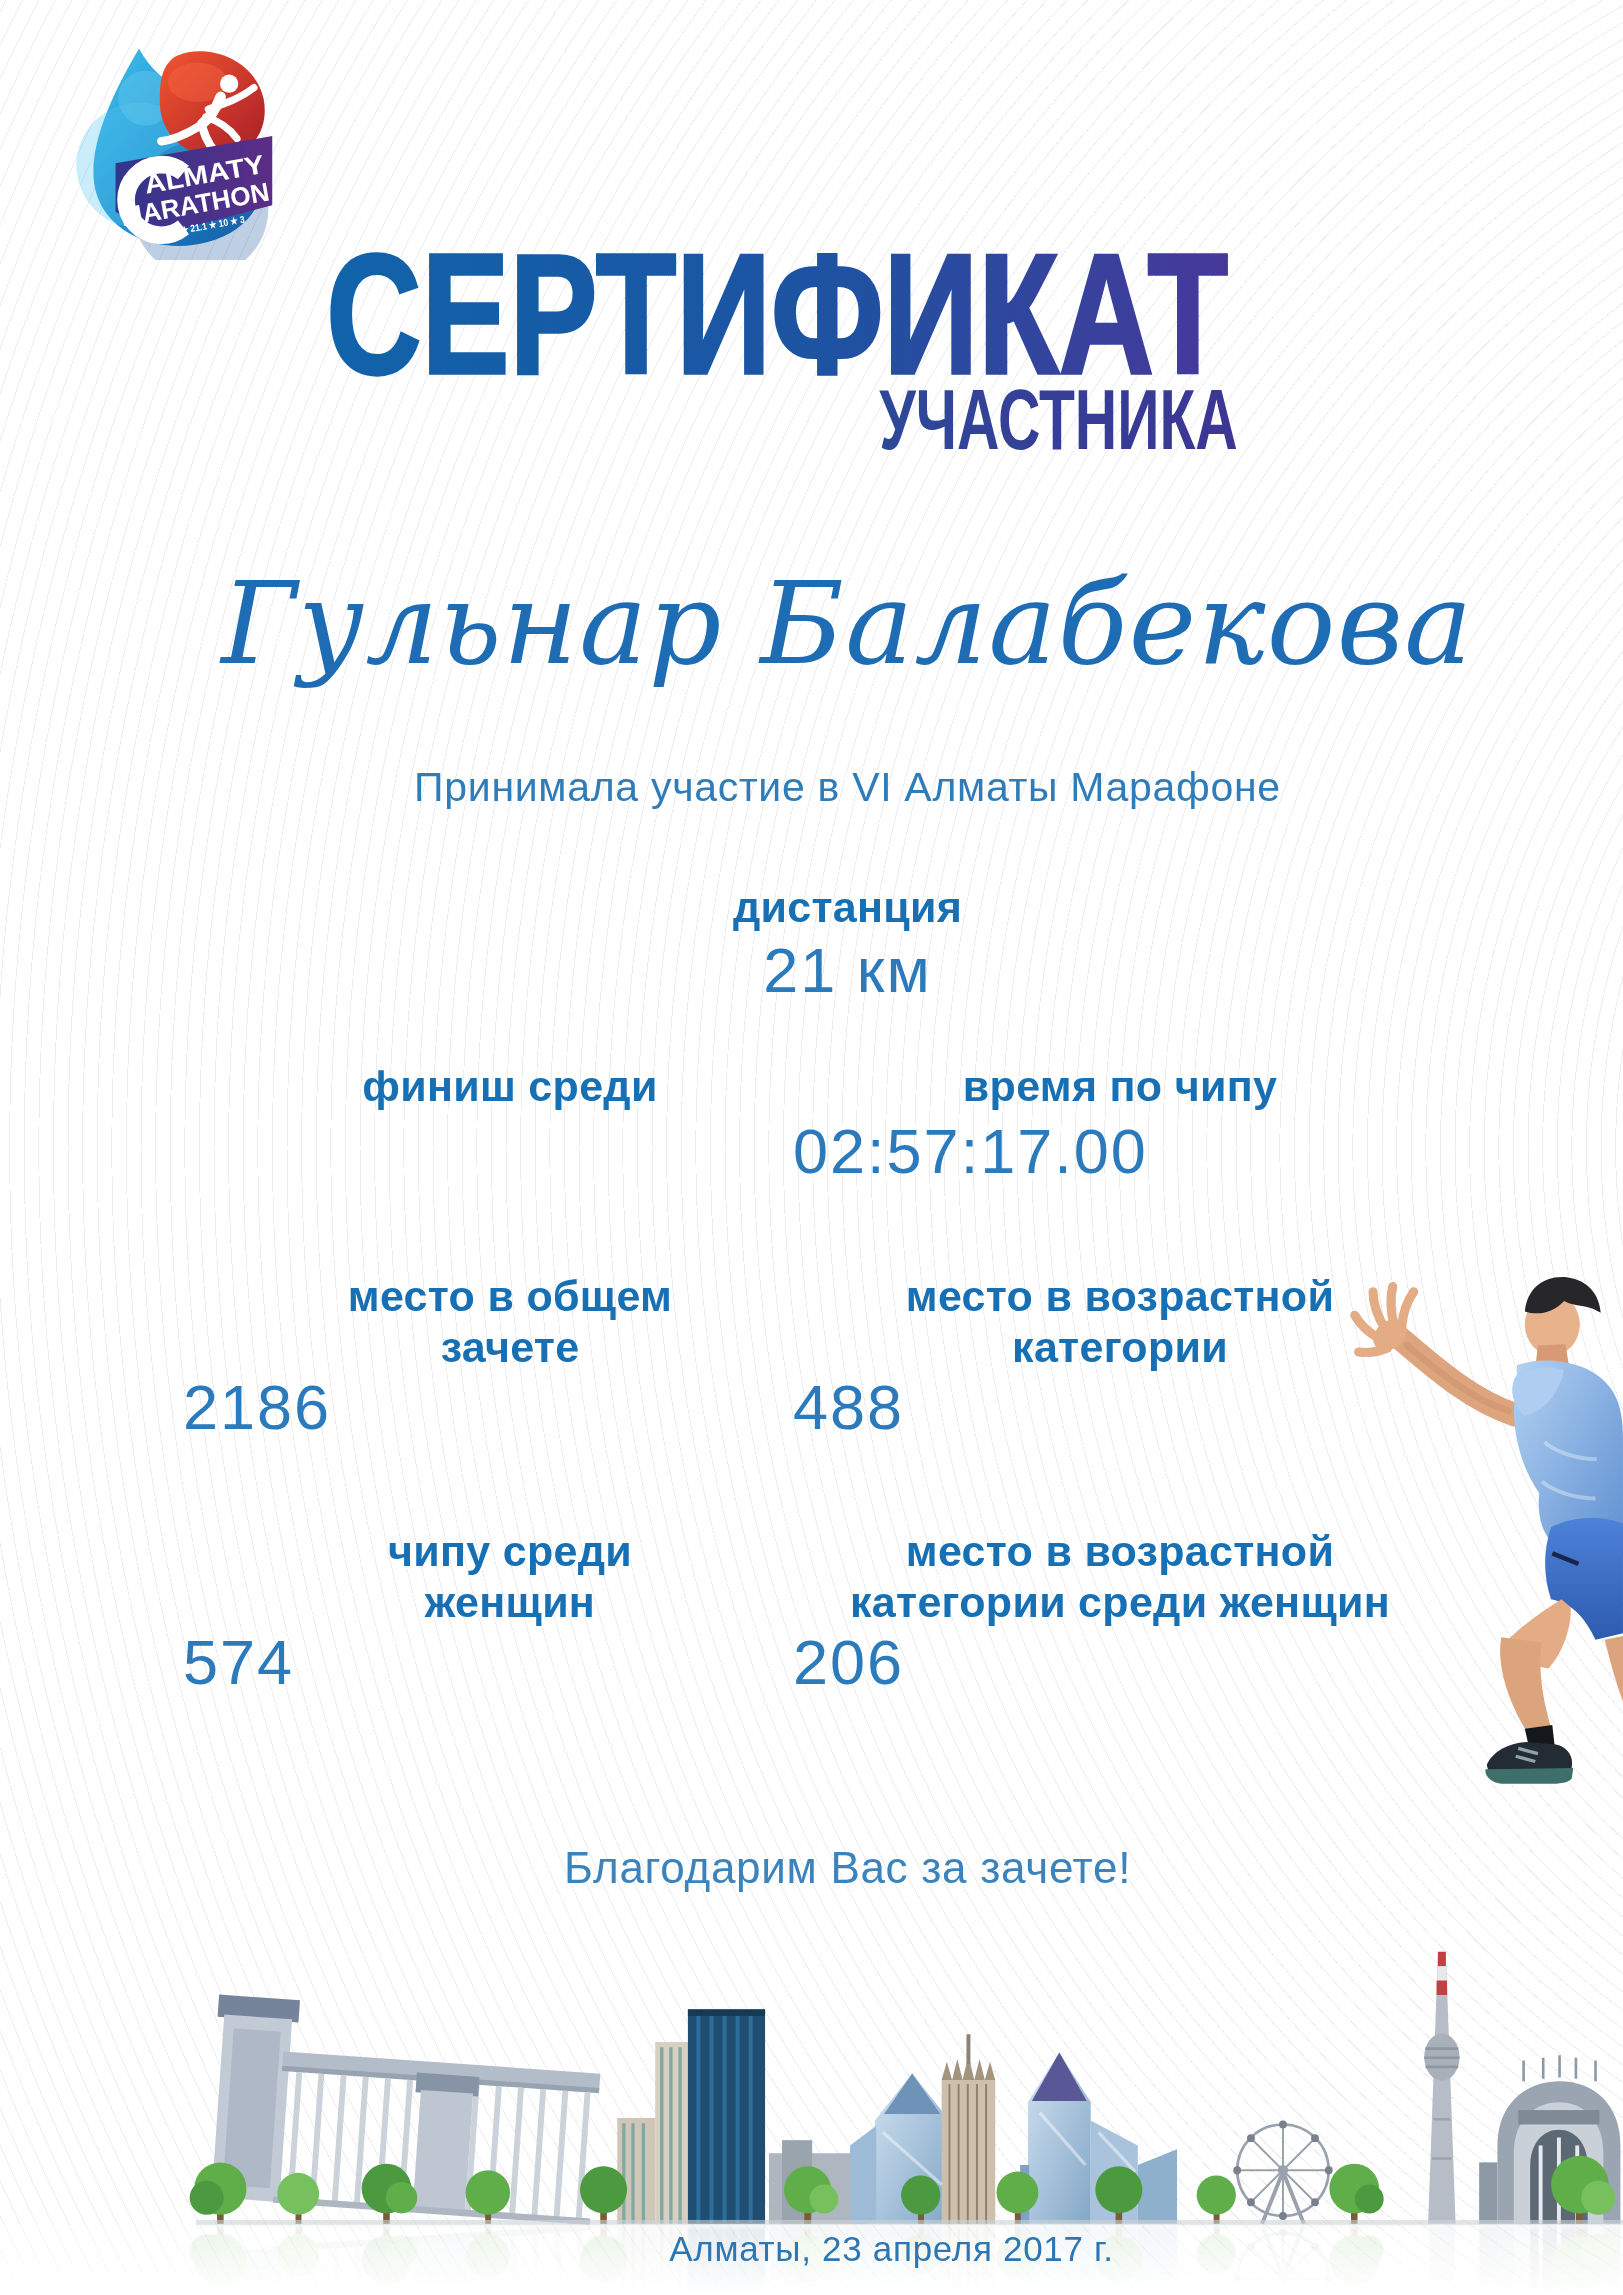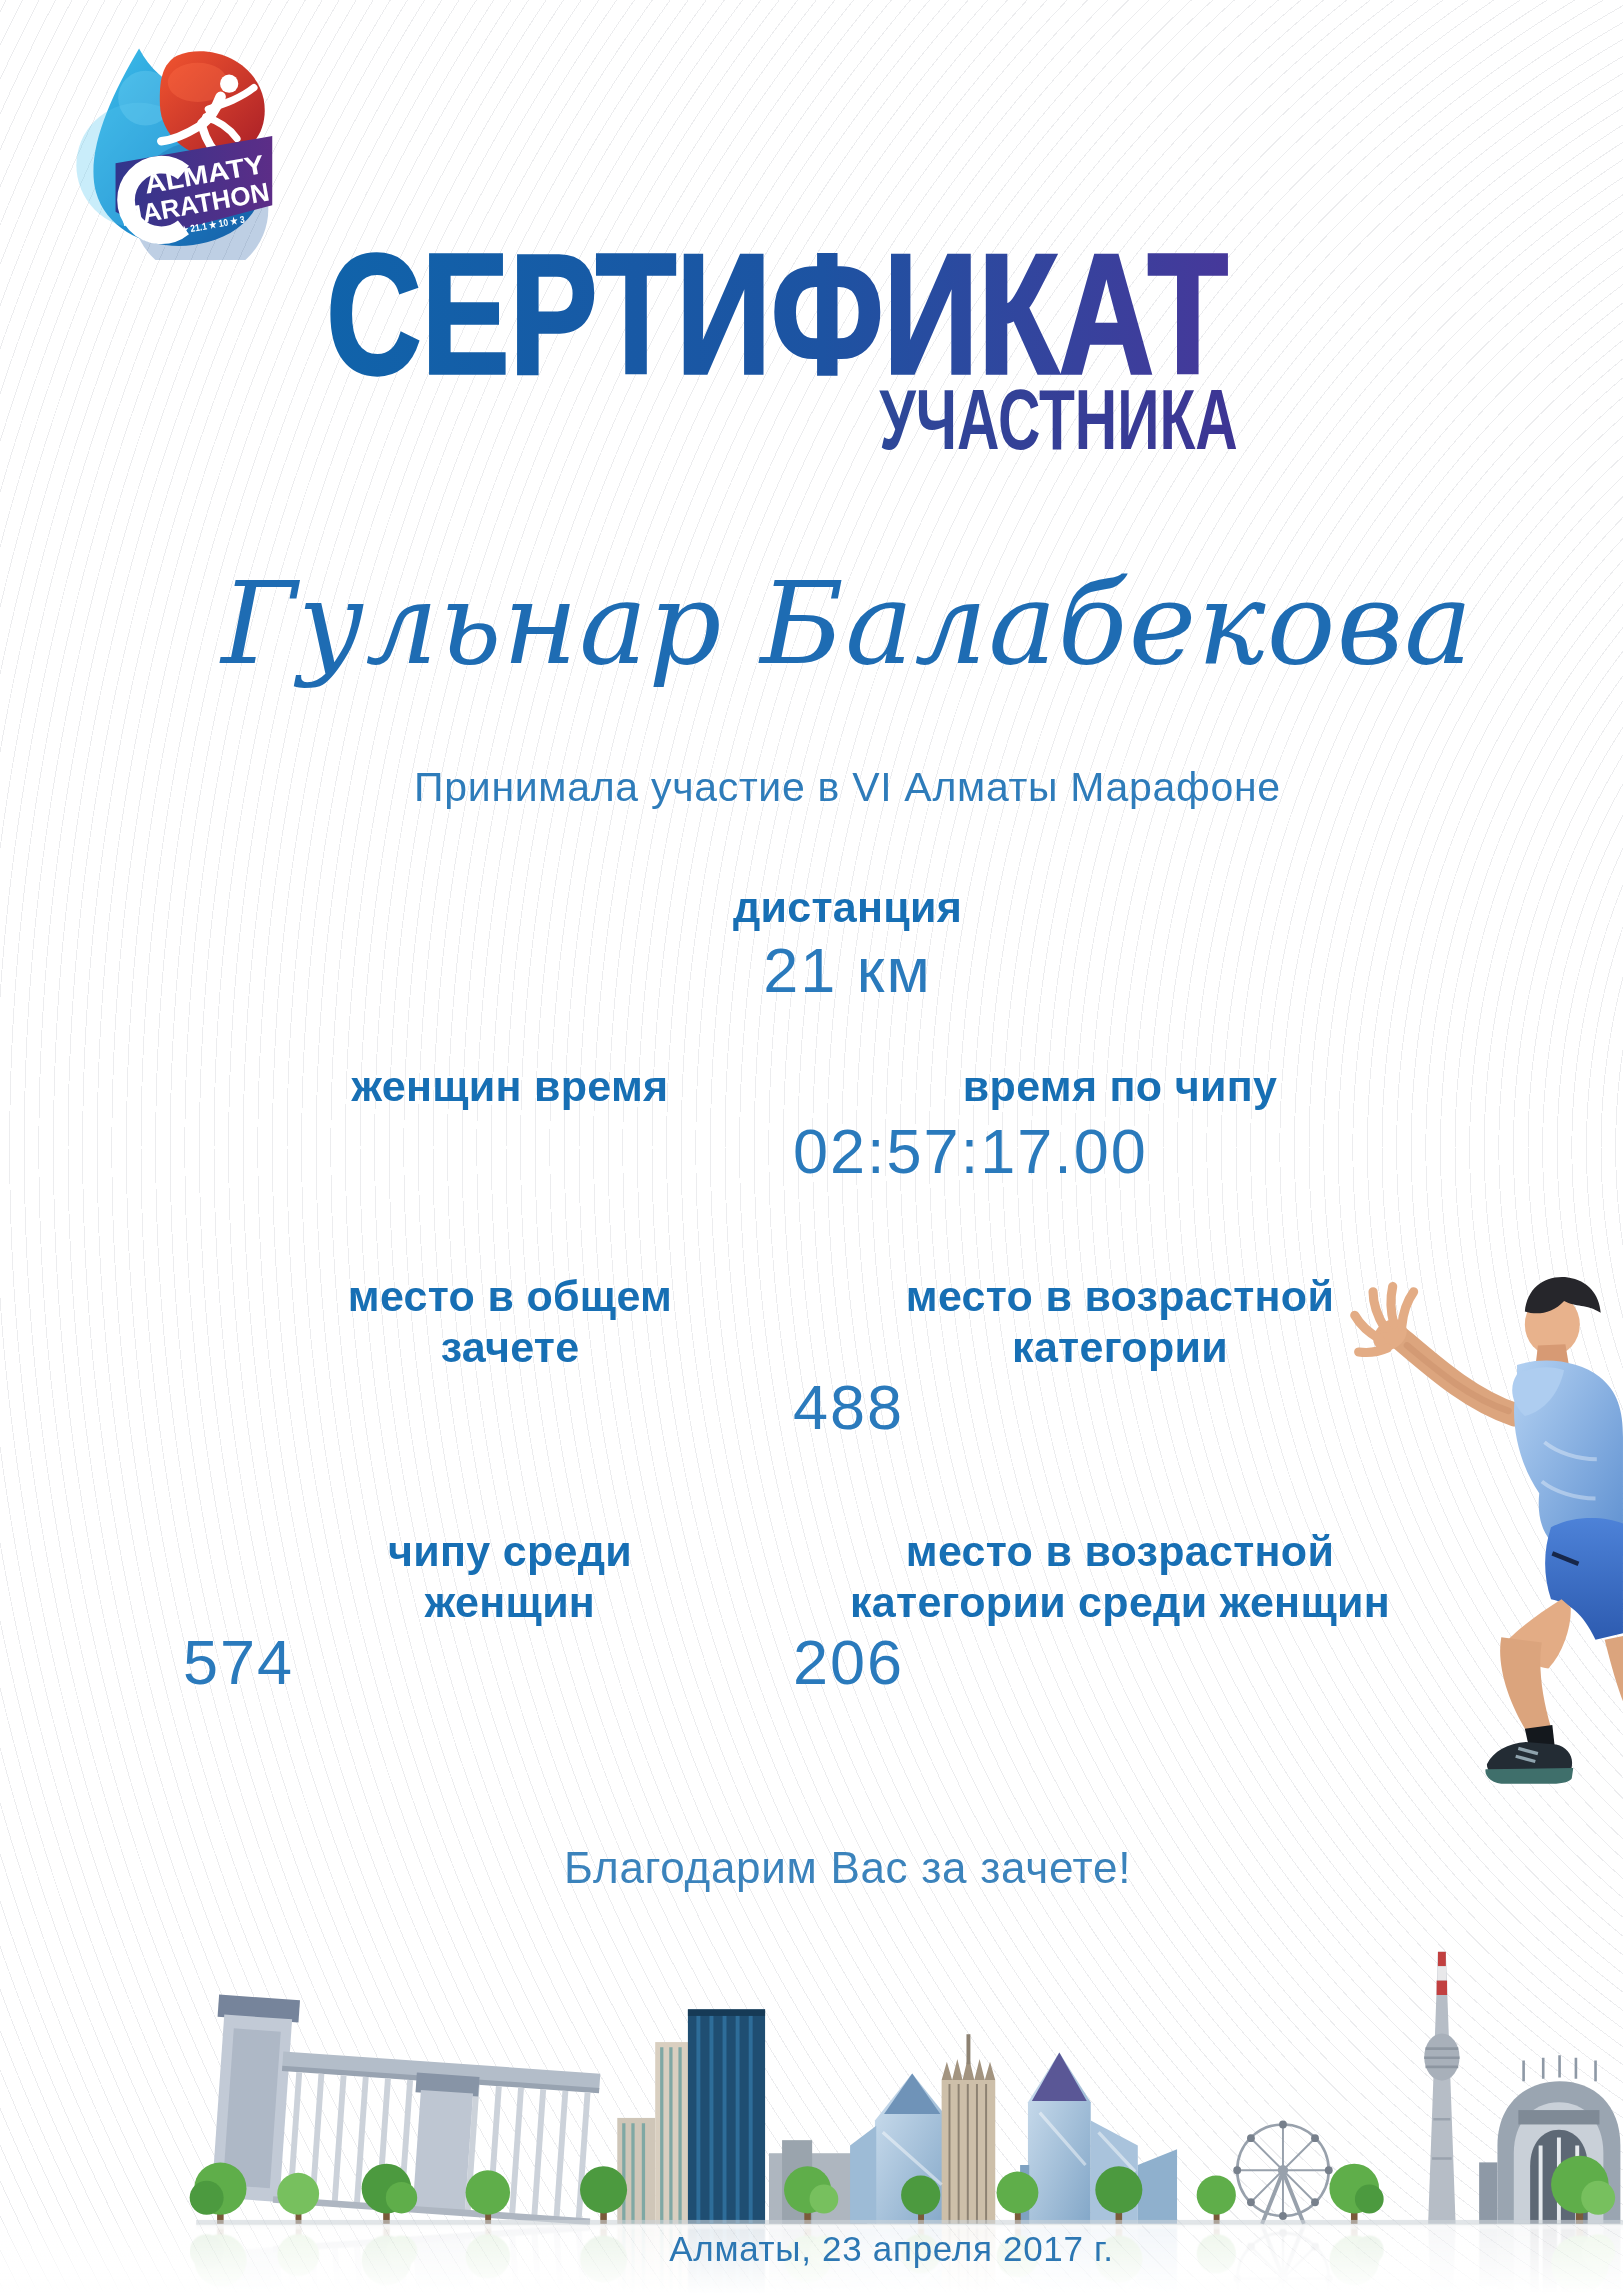--- a/index.html
+++ b/index.html
@@ -83,28 +83,29 @@
     <text x="688" y="214" text-anchor="middle" font-size="262" font-weight="bold" fill="url(#tGrad)" stroke="url(#tGrad)" stroke-width="5" style="paint-order:stroke" textLength="1378" lengthAdjust="spacingAndGlyphs">СЕРТИФИКАТ</text>
     <text x="1392" y="330" text-anchor="end" font-size="131" font-weight="bold" fill="url(#uGrad)" textLength="548" lengthAdjust="spacingAndGlyphs">УЧАСТНИКА</text>
   </svg>
 
   <div class="layer center name-script">Гульнар Балабекова</div>
   <div class="layer center participation">Принимала участие в VI Алматы Марафоне</div>
 
   <div class="layer center stat-label" style="top:882px">дистанция</div>
   <div class="layer center stat-value" style="top:934px">21 км</div>
 
-  <div class="layer col-l stat-label" style="top:1061px">женщин время</div>
+  <div class="layer col-l stat-label" style="top:1061px">финиш среди</div>
   <div class="layer col-r stat-label" style="top:1061px">время по чипу</div>
   <div class="layer col-r stat-value" style="top:1115px">02:57:17.00</div>
 
   <div class="layer col-l stat-label" style="top:1271px">место в общем
 зачете</div>
   <div class="layer col-r stat-label" style="top:1271px">место в возрастной
 категории</div>
+  <div class="layer col-l stat-value" style="top:1371px">2186</div>
   <div class="layer col-r stat-value" style="top:1371px">488</div>
 
   <div class="layer col-l stat-label" style="top:1526px">чипу среди
 женщин</div>
   <div class="layer col-r stat-label" style="top:1526px">место в возрастной
 категории среди женщин</div>
   <div class="layer col-l stat-value" style="top:1626px">574</div>
   <div class="layer col-r stat-value" style="top:1626px">206</div>
 
   <div class="layer center thanks">Благодарим Вас за зачете!</div>

